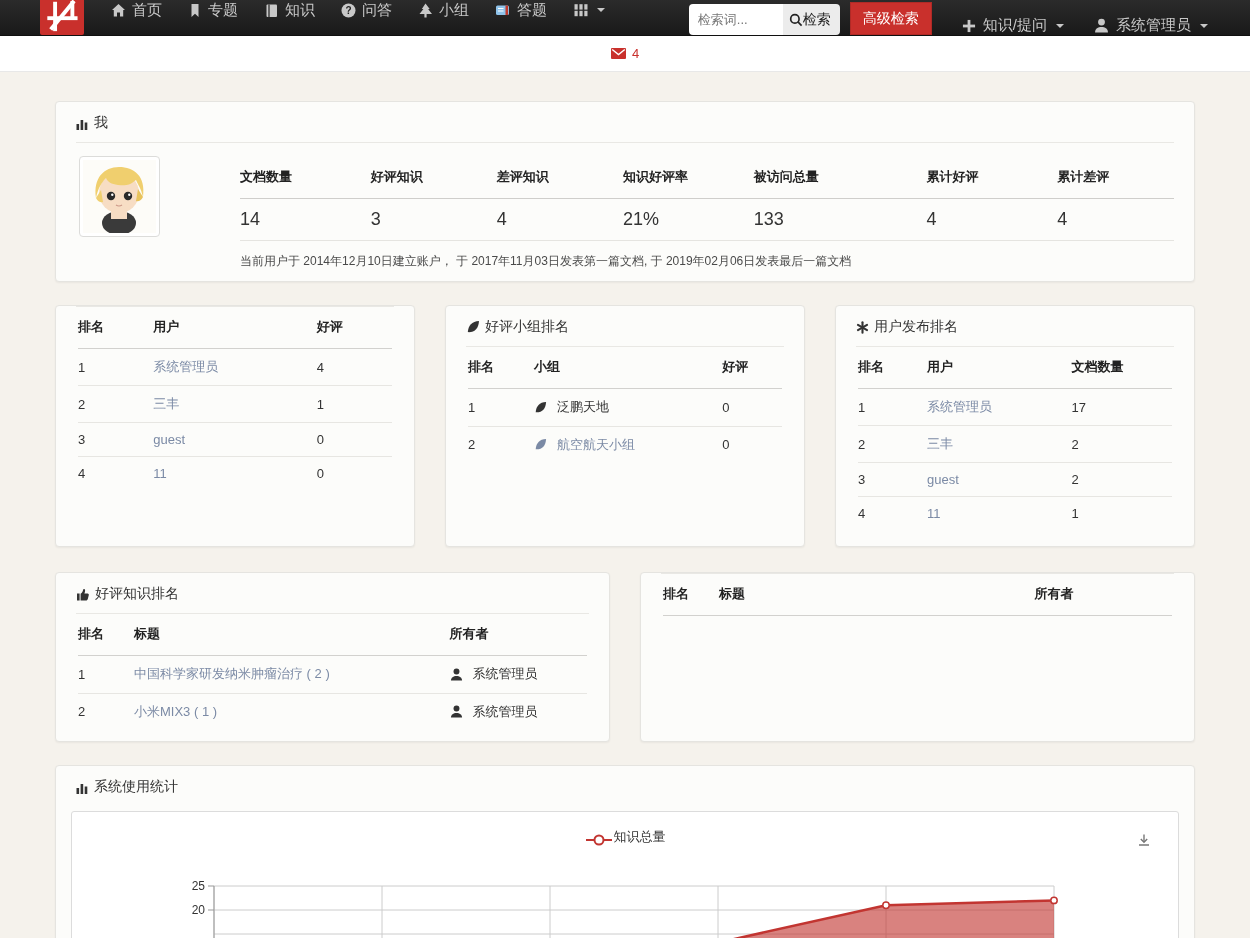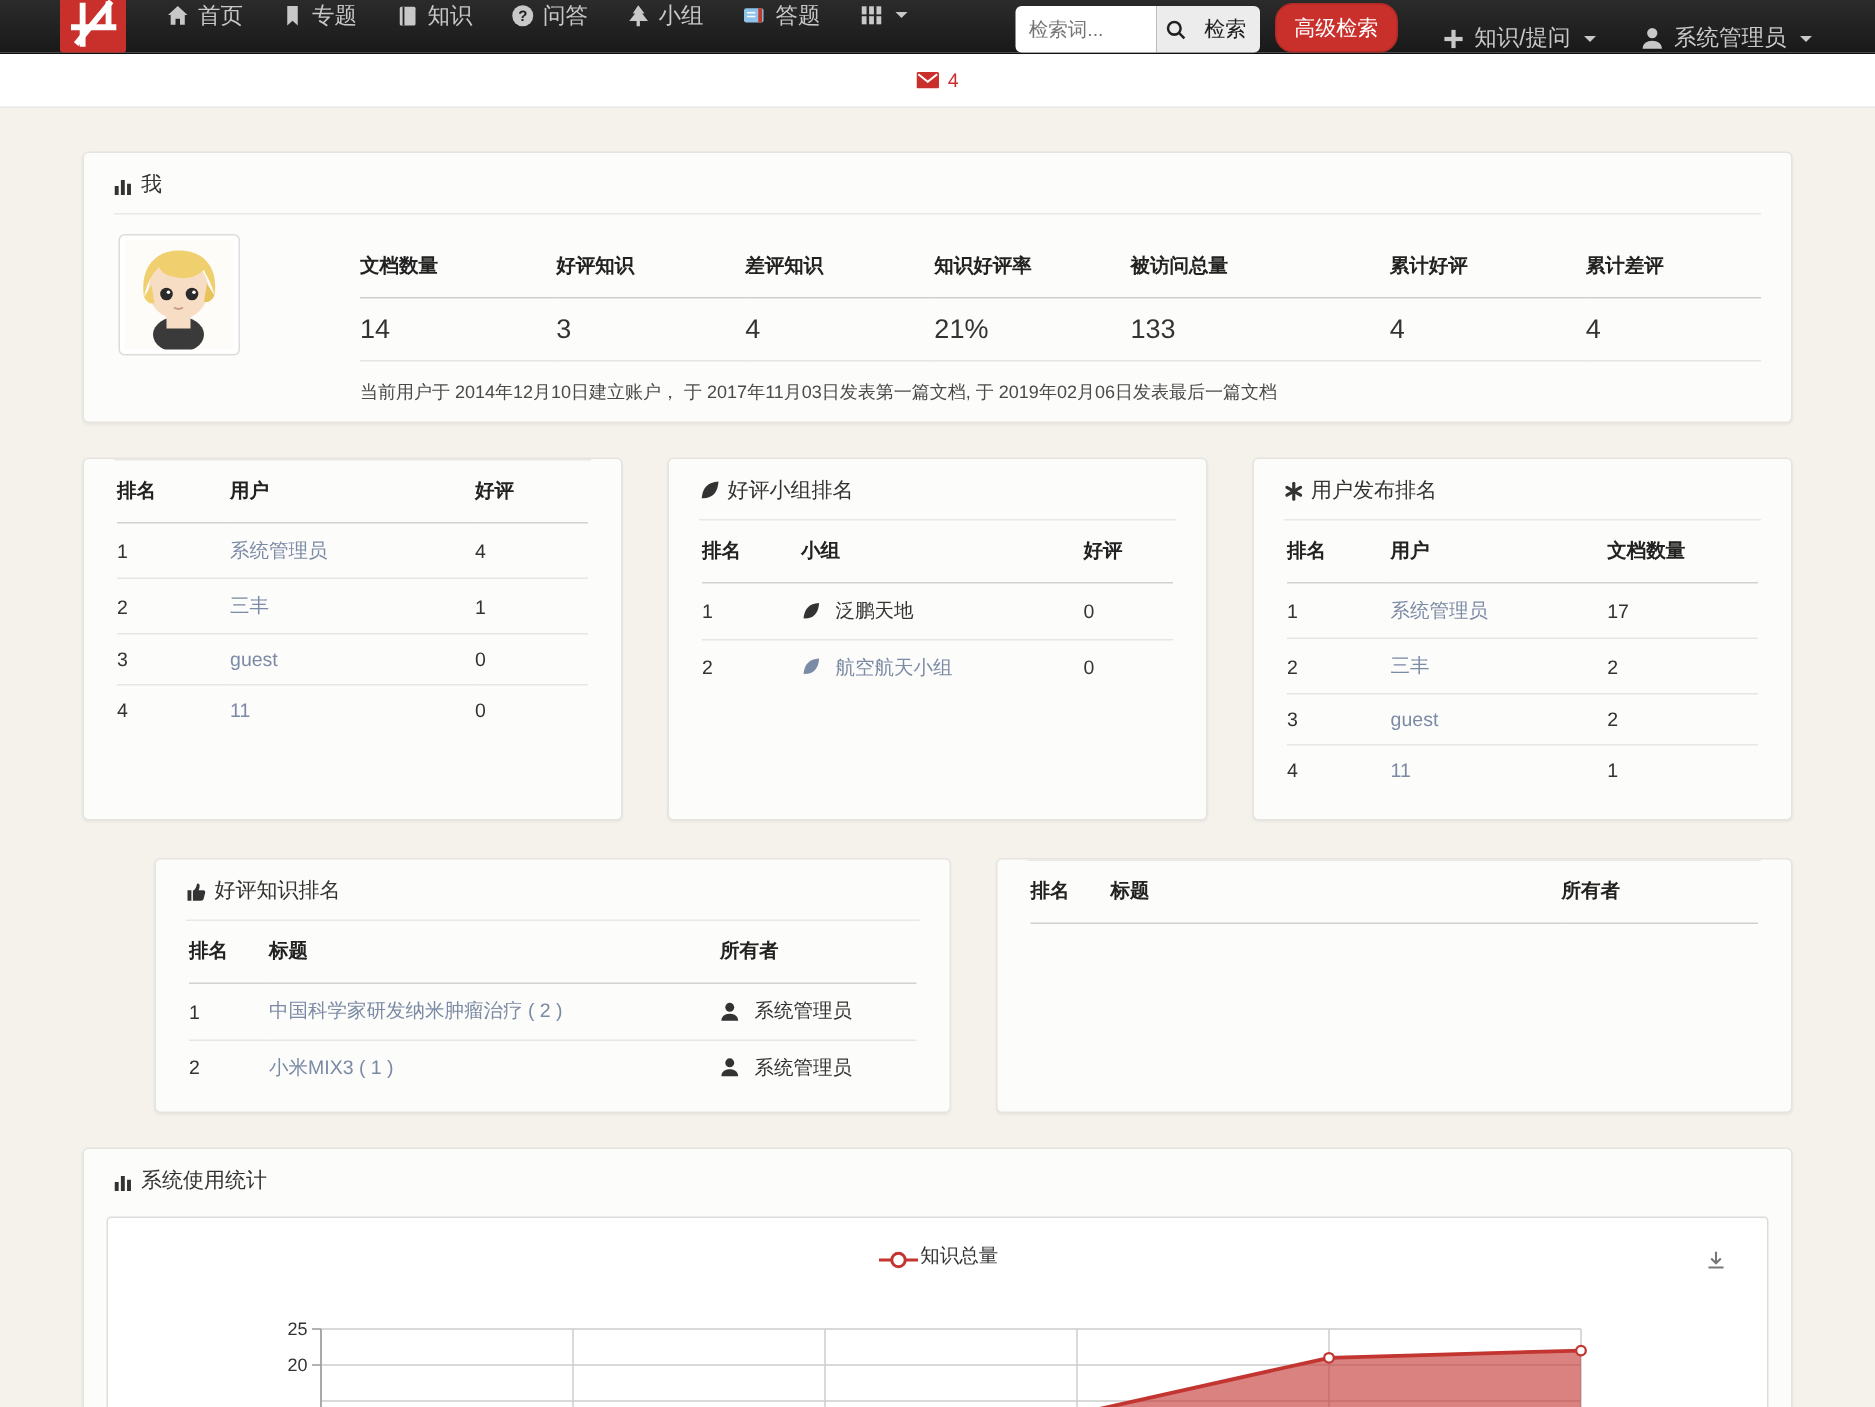--- a/index.html
+++ b/index.html
@@ -14,23 +14,23 @@
   .nav-item { display:flex; align-items:center; gap:6px; padding:0 13px; height:50px;
     color:#c8c8c8; font-size:15px; cursor:pointer; white-space:nowrap; }
   .nav-item svg { flex:none; }
   .caret { display:inline-block; width:0; height:0; border-left:4px solid transparent;
     border-right:4px solid transparent; border-top:4px solid #c8c8c8; margin-left:2px; }
   .nav-spacer { flex:1; }
   .search-group { display:flex; align-items:center; }
   .search-input { width:94px; height:31px; border:none; border-radius:4px 0 0 4px;
     padding:0 9px; font-size:13px; color:#555; outline:none; background:#fff; }
   .search-btn { height:31px; border:none; border-radius:0 4px 4px 0; background:#ececec;
-    color:#222; font-size:14px; padding:0 9px 0 6px; display:flex; align-items:center; gap:12px; cursor:pointer; }
+    color:#222; font-size:14px; padding:0 9px 0 6px; display:flex; align-items:center; gap:0; cursor:pointer; }
   .adv-btn { margin-left:10px; height:33px; background:#c9302c; border:1px solid #b02a26;
-    border-radius:12px; color:#fff; font-size:14px; padding:0 12px; cursor:pointer; }
+    border-radius:0; color:#fff; font-size:14px; padding:0 12px; cursor:pointer; }
   .nav-drop { display:flex; align-items:center; gap:7px; margin-left:30px; color:#c8c8c8;
     font-size:15px; cursor:pointer; white-space:nowrap; }
 
   
   .notice-bar { height:36px; background:#fff; border-bottom:1px solid #e8e8e8;
     display:flex; align-items:center; justify-content:center; gap:6px; font-size:13px; }
   .notice-count { color:#c9302c; }
   .notice-text { color:#8b97ad; cursor:pointer; }
 
   
@@ -50,21 +50,21 @@
   table { border-collapse:collapse; table-layout:fixed; }
   .stats-table { width:100%; }
   .stats-table th { text-align:left; font-size:13px; color:#222; padding:12px 0;
     border-bottom:1px solid #cfcecb; font-weight:bold; }
   .stats-table td { font-size:18px; color:#333; padding:10px 0; border-bottom:1px solid #e5e4e0; }
   .account-info { font-size:12px; color:#4a4a4a; padding-top:12px; }
 
   
   .row3 { display:flex; gap:30px; margin-top:23px; }
   .row3 .panel { flex:1; height:242px; }
-  .row2 { display:flex; gap:30px; margin-top:25px;margin-left:48px; }
+  .row2 { display:flex; gap:30px; margin-top:25px; }
   .row2 .panel { width:555px; height:170px; }
   .rank-table { width:calc(100% - 44px); margin:1px 22px 0; }
   .rank-table th { text-align:left; font-size:13px; color:#222; padding:10px 0 12px;
     border-bottom:1px solid #d2d1ce; font-weight:bold; }
   .rank-table td { font-size:13px; color:#333; padding:9px 0; border-bottom:1px solid #e7e6e2; }
   .rank-table tr:last-child td { border-bottom:none; }
   .mlink { color:#7b8aa5; cursor:pointer; }
   .cell-ico { display:inline-flex; align-items:center; gap:10px; }
   .cell-ico svg { flex:none; }
 

